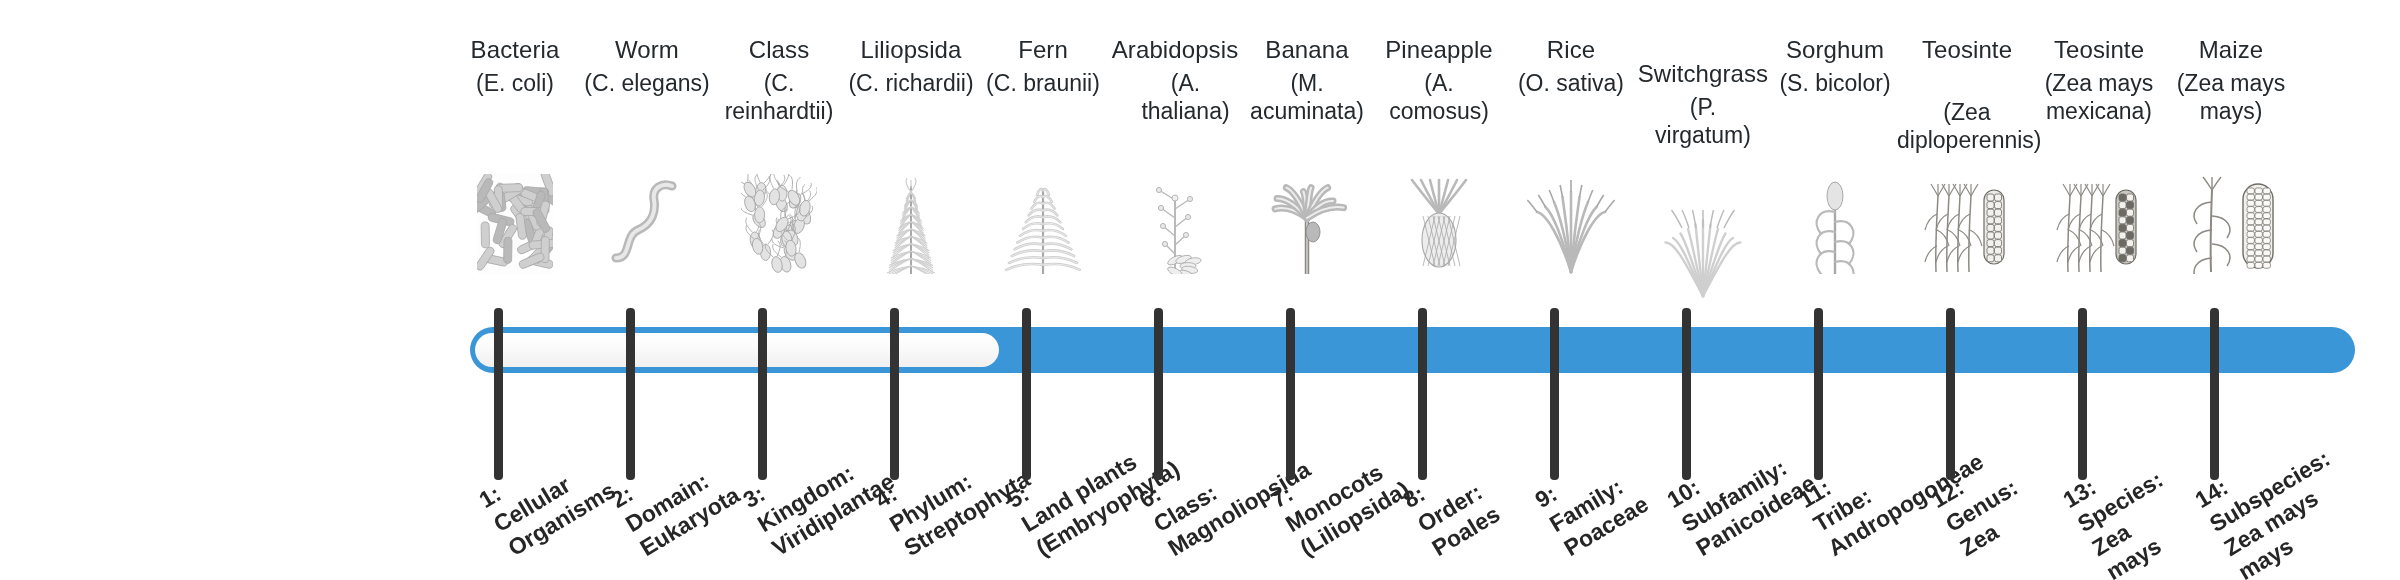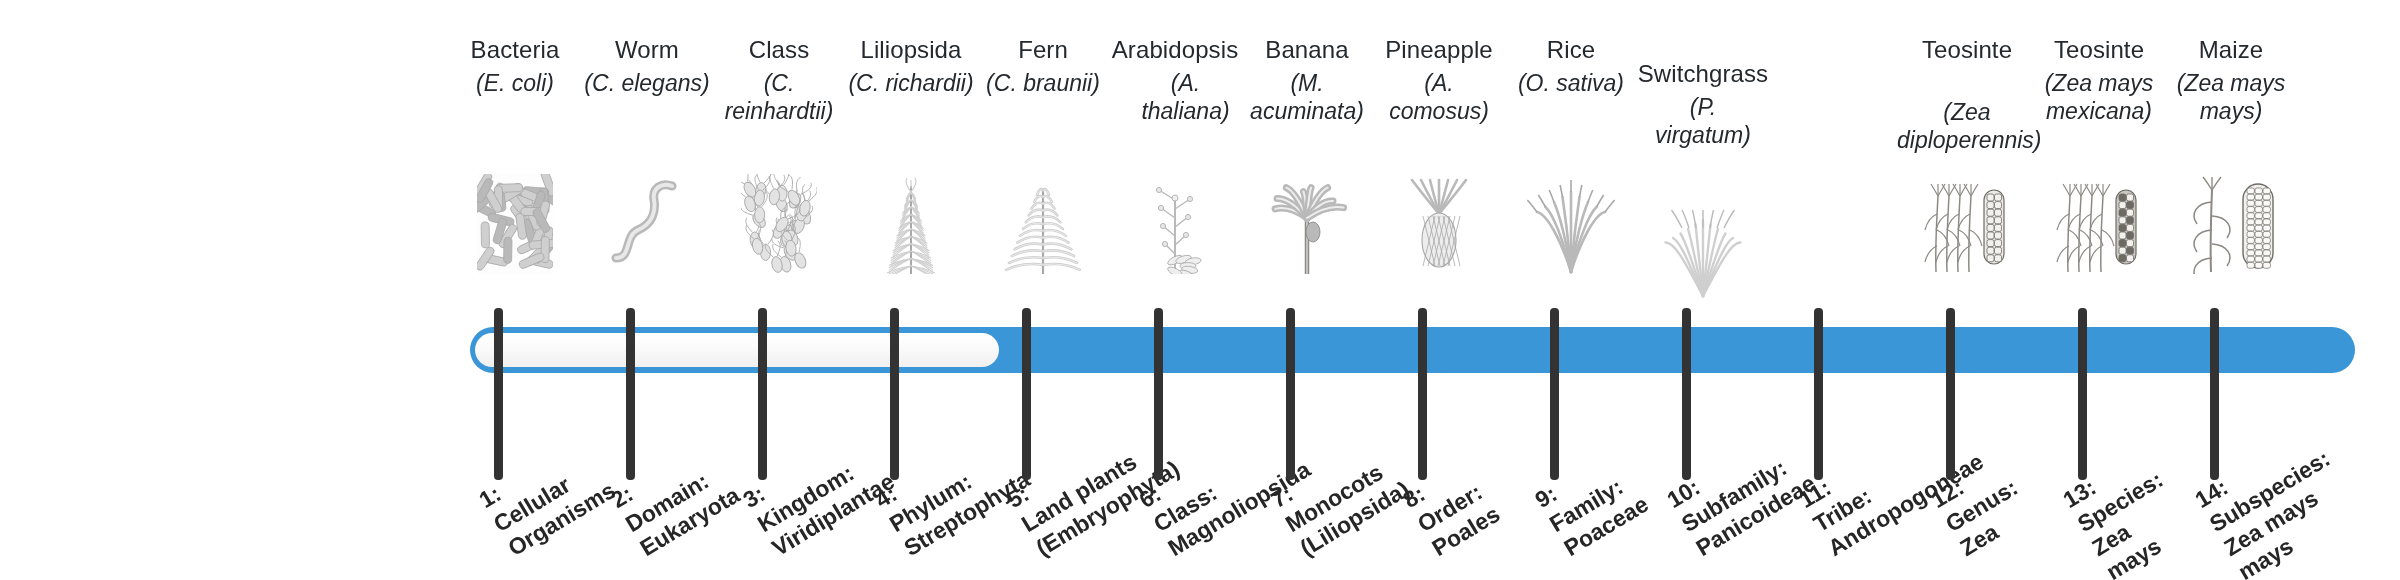--- a/index.html
+++ b/index.html
@@ -55,21 +55,20 @@
   }
   .common-name {
     font-size: 24px;
     color: #24292e;
     line-height: 1.18;
     letter-spacing: .1px;
   }
   .sci-name {
     font-size: 23px;
     color: #24292e;
-    font-style: italic;
     line-height: 1.2;
     margin-top: 6px;
   }
   .thumb-row {
     position: absolute;
     left: 0;
     right: 0;
     top: 128px;
     height: 110px;
     display: flex;
@@ -742,20 +741,36 @@
             <path d="M23 30 q -6 -12 -10.5 -18" fill="none" stroke="#b9b9b9" stroke-width="1.4"></path>
             <path d="M30 30 q -4 -12 -7 -18" fill="none" stroke="#b9b9b9" stroke-width="1.4"></path>
             <path d="M37 30 q -2 -12 -3.5 -18" fill="none" stroke="#b9b9b9" stroke-width="1.4"></path>
             <path d="M44 30 q 0 -12 0 -18" fill="none" stroke="#b9b9b9" stroke-width="1.4"></path>
             <path d="M51 30 q 2 -12 3.5 -18" fill="none" stroke="#b9b9b9" stroke-width="1.4"></path>
             <path d="M58 30 q 4 -12 7 -18" fill="none" stroke="#b9b9b9" stroke-width="1.4"></path>
             <path d="M65 30 q 6 -12 10.5 -18" fill="none" stroke="#b9b9b9" stroke-width="1.4"></path>
           </svg>
         </div>
       </div>
+      <div class="organism" style="left: 1305px;">
+        <div class="common-name">Sorghum</div>
+        <div class="sci-name" style="white-space: pre-line;">(S. bicolor)</div>
+        <div class="thumb-row">
+          <svg class="thumb" width="84" height="100" viewBox="0 0 84 100" xmlns="http://www.w3.org/2000/svg">
+            <path d="M42 100 L42 30" stroke="#a8a8a8" stroke-width="2.4" fill="none"></path>
+            <ellipse cx="42" cy="22" rx="8" ry="14" fill="#e4e4e4" stroke="#a8a8a8" stroke-width="1"></ellipse>
+            <path d="M42 38 C 26 34 18 48 28 60" fill="none" stroke="#b9b9b9" stroke-width="2.2" stroke-linecap="round"></path>
+            <path d="M42 48 C 58 44 66 58 56 70" fill="none" stroke="#b9b9b9" stroke-width="2.2" stroke-linecap="round"></path>
+            <path d="M42 58 C 26 54 18 68 28 80" fill="none" stroke="#b9b9b9" stroke-width="2.2" stroke-linecap="round"></path>
+            <path d="M42 68 C 58 64 66 78 56 90" fill="none" stroke="#b9b9b9" stroke-width="2.2" stroke-linecap="round"></path>
+            <path d="M42 78 C 26 74 18 88 28 100" fill="none" stroke="#b9b9b9" stroke-width="2.2" stroke-linecap="round"></path>
+            <path d="M42 88 C 58 84 66 98 56 110" fill="none" stroke="#b9b9b9" stroke-width="2.2" stroke-linecap="round"></path>
+          </svg>
+        </div>
+      </div>
       <div class="organism" style="left: 1437px;">
         <div class="common-name">Teosinte</div>
         <div class="sci-name" style="white-space: pre-line; margin-top: 35px;">(Zea
 diploperennis)</div>
         <div class="thumb-row">
           <svg class="thumb" width="90" height="100" viewBox="0 0 90 100" xmlns="http://www.w3.org/2000/svg">
             <path d="M14 98 C 13 70 15 42 16 22" fill="none" stroke="#8d8a84" stroke-width="1.5"></path>
             <path d="M15 40 q -9 4 -12 16" fill="none" stroke="#8d8a84" stroke-width="1.2"></path>
             <path d="M15 56 q 9 4 12 16" fill="none" stroke="#8d8a84" stroke-width="1.2"></path>
             <path d="M15 72 q -9 4 -12 16" fill="none" stroke="#8d8a84" stroke-width="1.2"></path>

